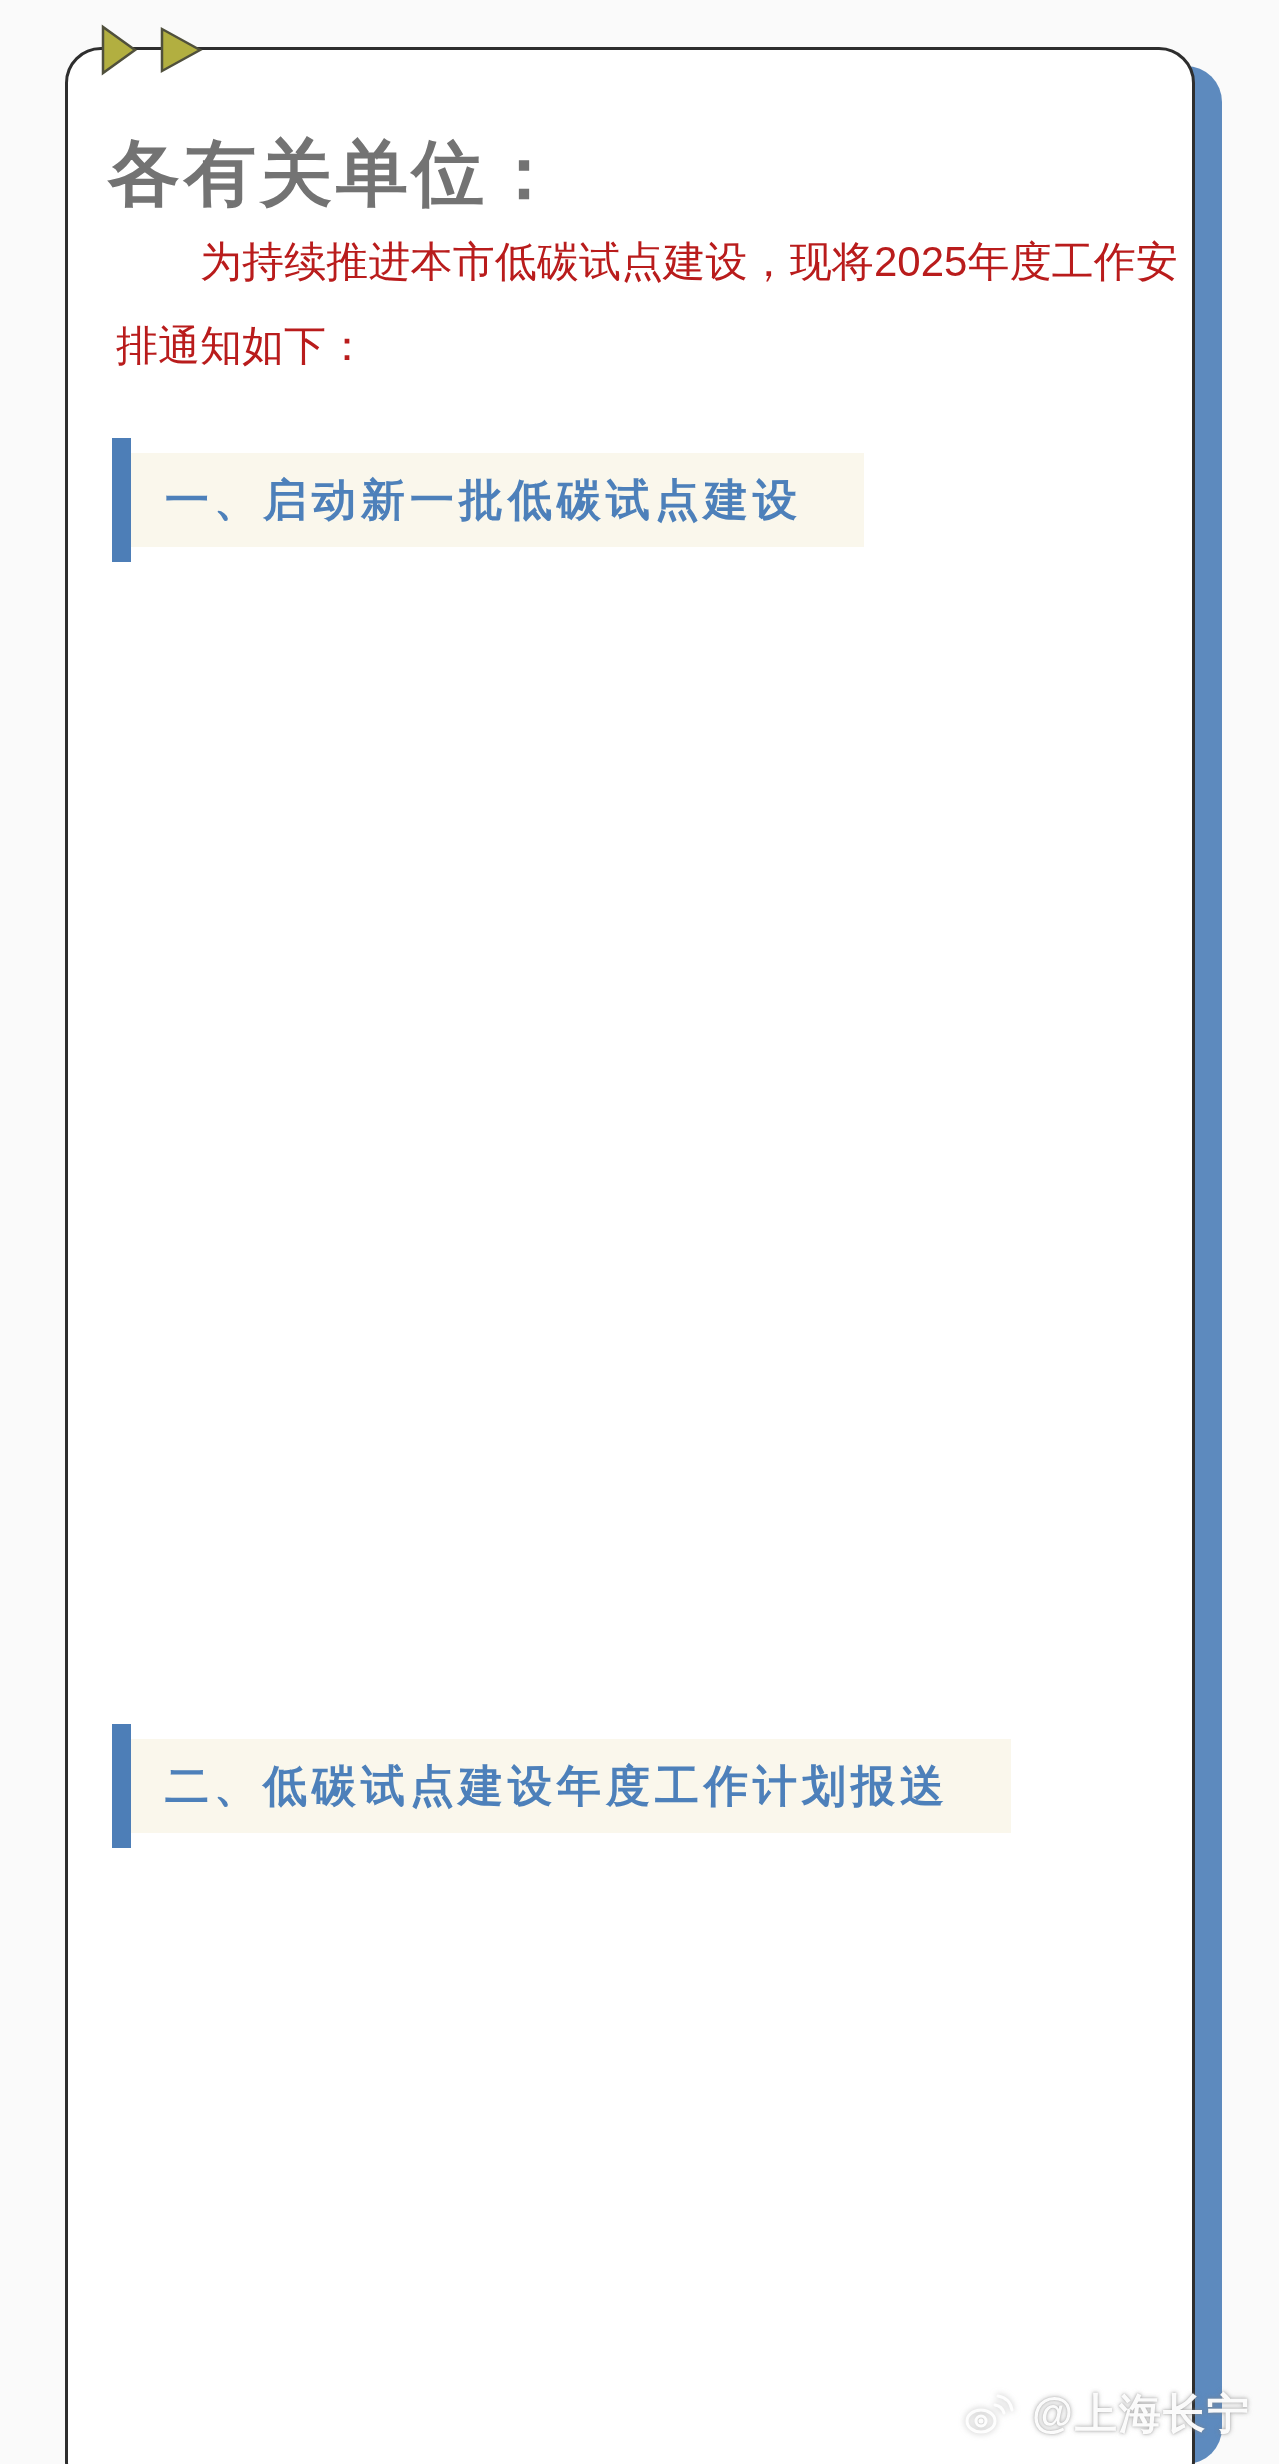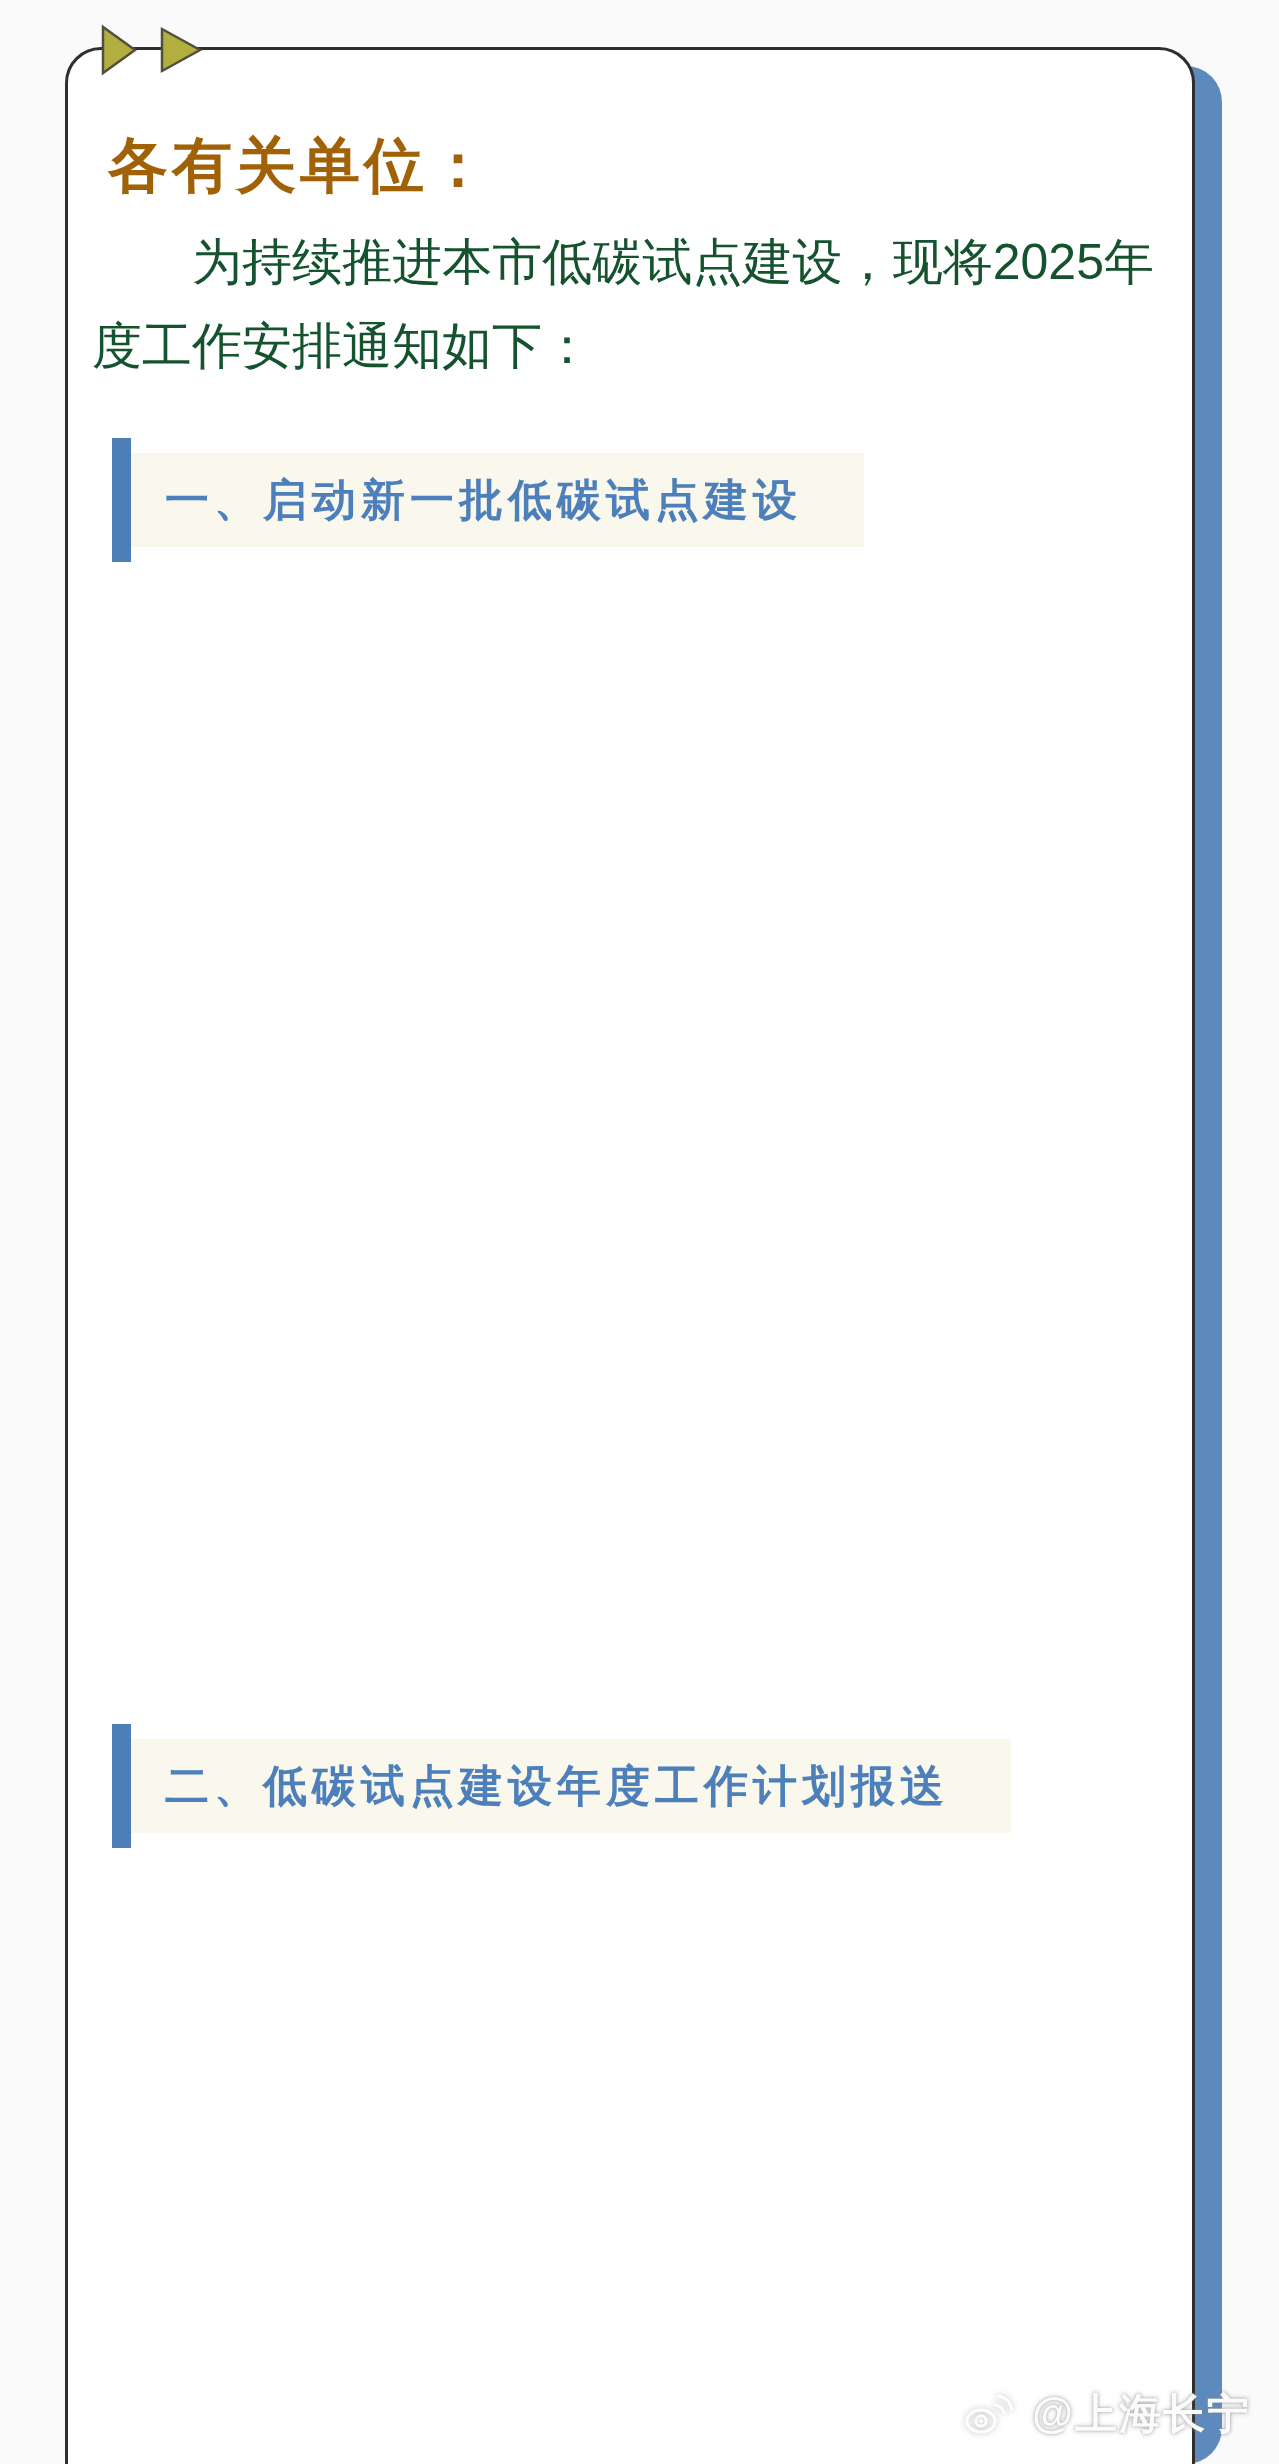--- a/index.html
+++ b/index.html
@@ -36,35 +36,35 @@
   .arrows {
     position: absolute;
     left: 98px;
     top: 22px;
     z-index: 4;
   }
   .salutation {
     position: absolute;
     left: 108px;
     top: 126px;
-    font-size: 60px;
+    font-size: 72px;
     font-weight: 700;
     letter-spacing: 4px;
-    color: #a16207;
+    color: #737373;
     z-index: 2;
     white-space: nowrap;
   }
   .para {
     position: absolute;
-    left: 92px;
+    left: 116px;
     width: 1062px;
-    font-size: 50px;
+    font-size: 42px;
     line-height: 84px;
     letter-spacing: 0px;
-    color: #14532d;
+    color: #b91c1c;
     text-align: justify;
     text-justify: inter-character;
     text-indent: 2em;
     z-index: 2;
   }
   .para-intro { top: 220px; }
   .para-1     { top: 615px; }
   .para-2     { top: 1908px; }
   .section {
     position: absolute;

